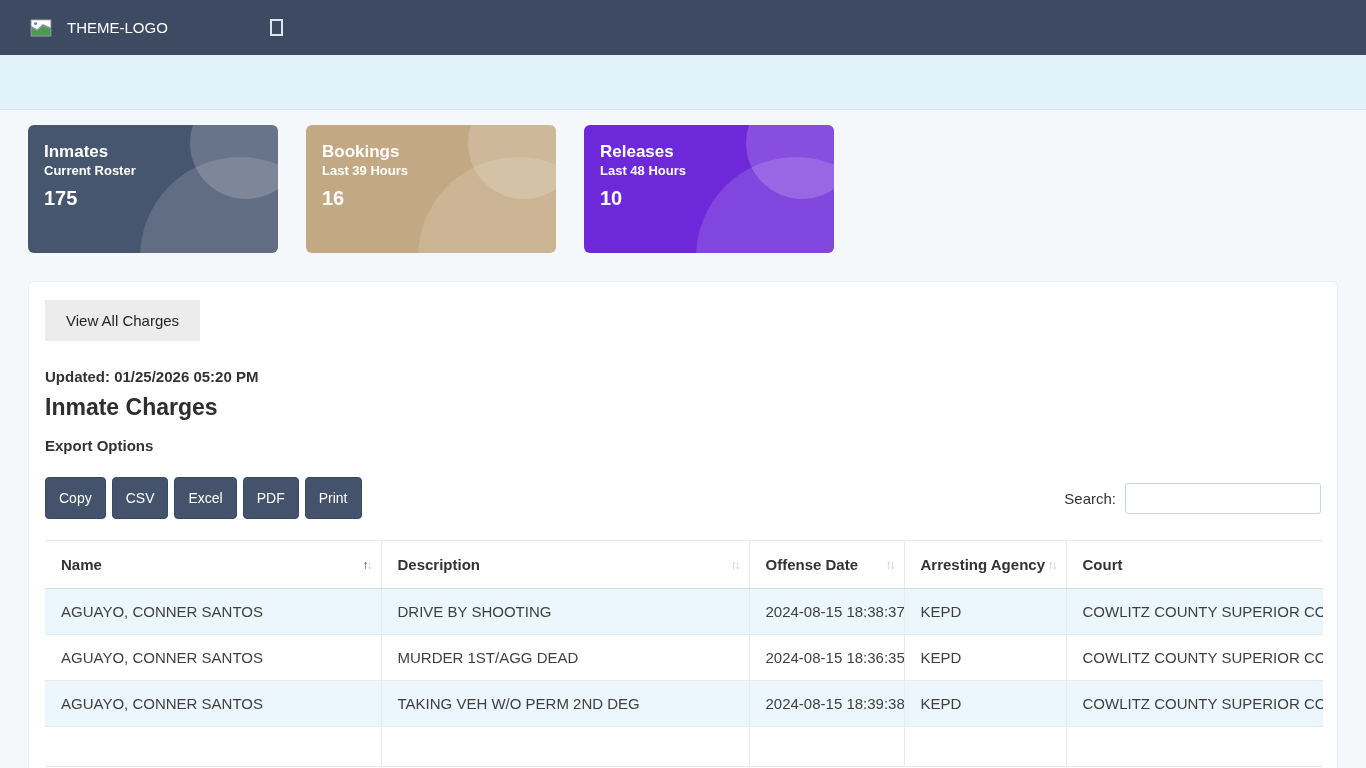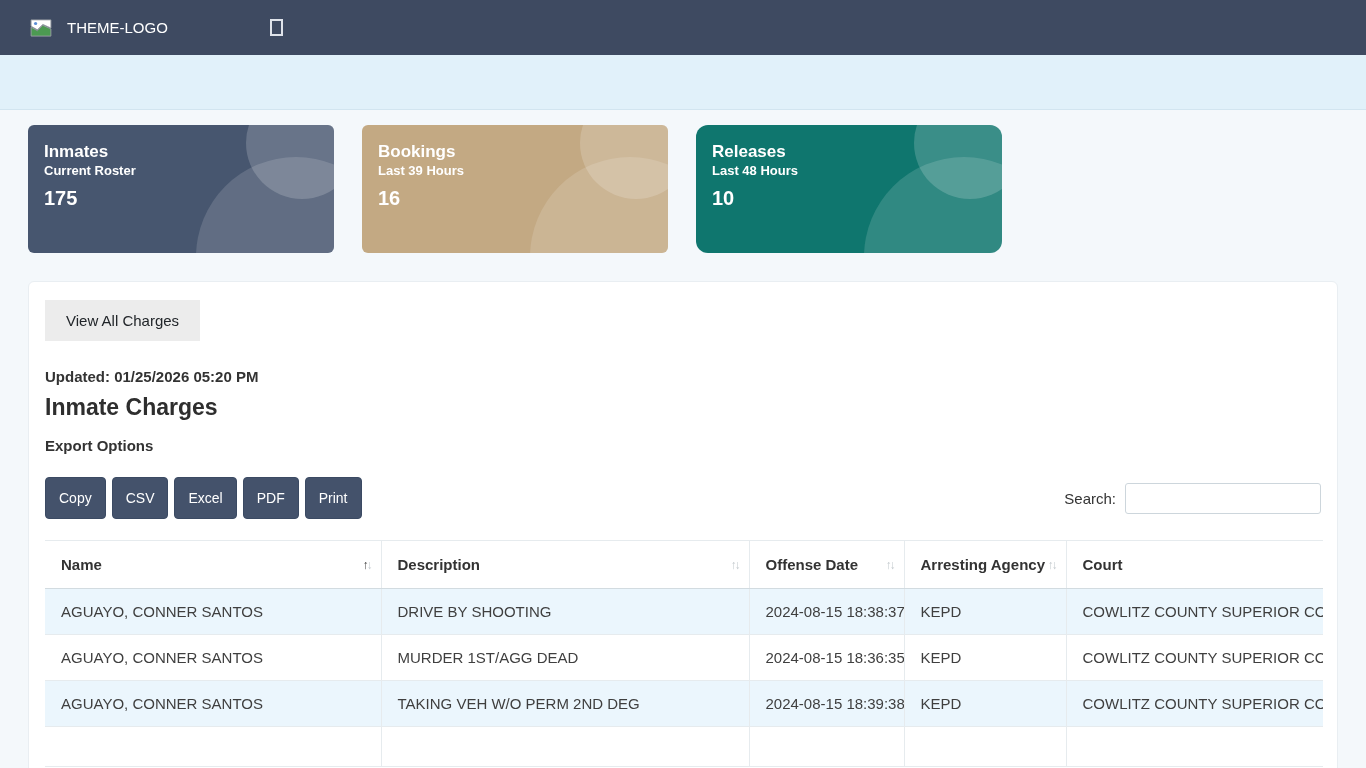--- a/index.html
+++ b/index.html
@@ -22,35 +22,35 @@
     margin-left:102px; width:13px; height:17px;
     border:2px solid #dfe3ea; background:transparent; cursor:pointer;
   }
 
   
   .band { height:55px; background:#e1f1fa; border-bottom:1px solid #d2e5f0; }
 
   
   .stats { display:flex; gap:28px; padding:15px 28px 0 28px; }
   .stat-card {
-    width:306px; height:128px; border-radius:6px;
+    width:250px; height:128px; border-radius:6px;
     position:relative; overflow:hidden; color:#fff;
     padding:17px 0 0 16px;
   }
   .stat-card .circle-sm {
     position:absolute; width:112px; height:112px; border-radius:50%;
     background:rgba(255,255,255,0.18); top:-38px; right:-24px;
   }
   .stat-card .circle-lg {
     position:absolute; width:200px; height:200px; border-radius:50%;
     background:rgba(255,255,255,0.14); top:32px; right:-62px;
   }
   .stat-card.inmates  { background:#47566f; }
   .stat-card.bookings { background:#c3a983; }
-  .stat-card.releases { background:#0f766e;border-radius:12px; }
+  .stat-card.releases { background:#6d28d9; }
   .stat-title { font-size:17px; font-weight:bold; margin:0; position:relative; z-index:1; }
   .stat-sub   { font-size:13px; font-weight:bold; margin-top:1px; position:relative; z-index:1; }
   .stat-value { font-size:20px; font-weight:bold; margin-top:9px; position:relative; z-index:1; }
 
   
   .panel {
     margin:28px 28px 0 28px; background:#fff;
     border:1px solid #e9eef2; border-radius:6px;
     padding:18px 16px 0 16px;
     height:600px; overflow:hidden;

